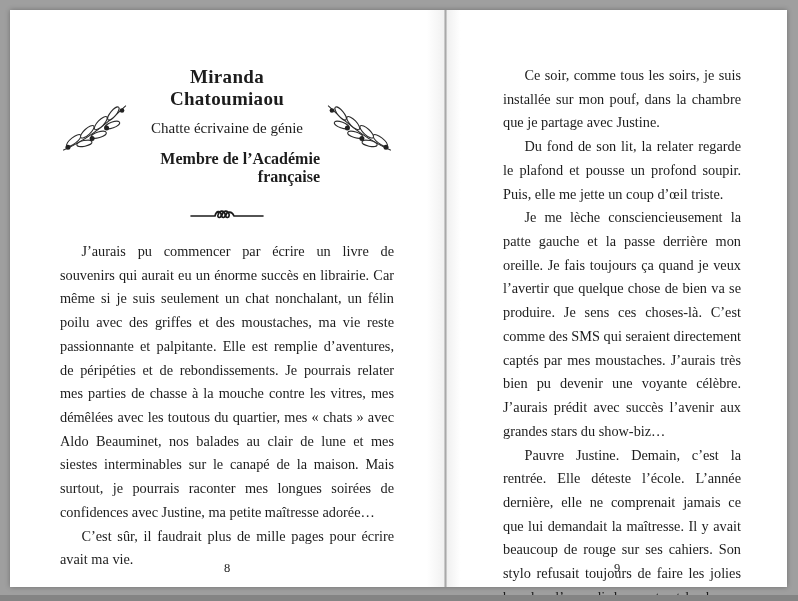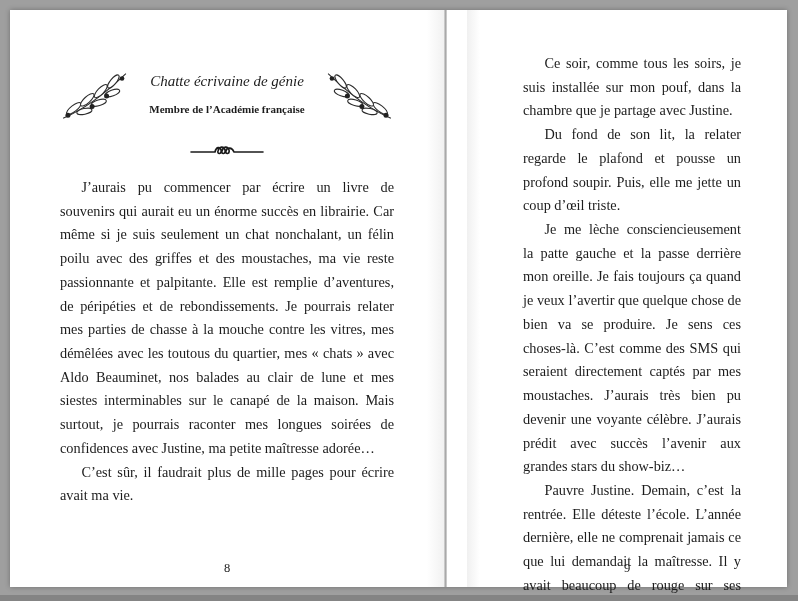--- a/index.html
+++ b/index.html
@@ -3,28 +3,28 @@
 <meta charset="utf-8">
 <style>
   html,body{margin:0;padding:0;}
   body{background:#6f6f6f;font-family:"Liberation Serif","DejaVu Serif",serif;}
   .canvas{position:relative;width:798px;height:601px;background:#9f9f9f;overflow:hidden;}
   .canvas::after{content:"";position:absolute;left:0;right:0;bottom:0;height:6px;background:#848484;}
   .spread{position:absolute;left:10px;top:10px;right:11px;bottom:14px;display:flex;background:#fff;
           box-shadow:0 0 5px rgba(0,0,0,.30);}
   .page{flex:1;position:relative;color:#1c1c1c;background:#fff;}
   .page-left{padding:0 50px;background:linear-gradient(to right,#fff 96%,#f1f1f1 100%);}
-  .page-right{padding:42px 46px 0 56px;background:linear-gradient(to left,#fff 96%,#f0f0f0 100%);margin-left:20px;}
+  .page-right{padding:54px 46px 0 56px;background:linear-gradient(to left,#fff 96%,#f0f0f0 100%);}
   .spine{width:3px;background:linear-gradient(to right,#d9d9d9,#a9a9a9,#d9d9d9);}
 
   .chapter-header{margin-top:56px;display:flex;align-items:center;justify-content:center;gap:4px;}
   .header-text{text-align:center;min-width:186px;}
   .author-title{font-size:19px;font-weight:bold;margin:0 0 10px;letter-spacing:.3px;}
-  .author-subtitle{font-style:italic;font-size:15px;margin:0 0 13px;}
-  .author-affiliation{font-weight:bold;font-size:11px;margin:0;}
+  .author-subtitle{font-size:15px;margin:0 0 13px;}
+  .author-affiliation{font-weight:bold;font-size:16px;margin:0;text-align:right;}
 
   .branch{display:inline-block;line-height:0;}
   .branch-right svg{transform:scaleX(-1);}
 
   .divider{text-align:center;margin:20px 0 16px;line-height:0;}
 
   .body-par{margin:0;text-indent:1.5em;font-size:14.3px;line-height:1.66;text-align:justify;
             hyphens:auto;-webkit-hyphens:auto;}
 
   .page-num{position:absolute;bottom:11px;left:0;right:0;text-align:center;font-size:12.5px;color:#222;}
@@ -51,20 +51,21 @@
               <ellipse cx="55" cy="16" rx="8.5" ry="3" transform="rotate(-50 55 16)" fill="#fff"></ellipse>
             </g>
             <circle cx="8" cy="51" r="2.6" fill="#222"></circle>
             <circle cx="33" cy="42" r="2.6" fill="#222"></circle>
             <circle cx="48" cy="31" r="2.6" fill="#222"></circle>
             <circle cx="64" cy="13" r="2.4" fill="#222"></circle>
           </svg>
         </span>
 
         <div class="header-text">
+          <h1 class="author-title">Miranda Chatoumiaou</h1>
           <p class="author-subtitle">Chatte écrivaine de génie</p>
           <p class="author-affiliation">Membre de l’Académie française</p>
         </div>
 
         <span class="branch branch-right">
           <svg width="70" height="56" viewBox="0 0 72 58" aria-hidden="true">
             <g fill="none" stroke="#2b2b2b" stroke-width="1.1">
               <path d="M3 54 C 18 48, 42 33, 68 8"></path>
               <ellipse cx="14" cy="44" rx="9" ry="3.2" transform="rotate(-38 14 44)" fill="#fff"></ellipse>
               <ellipse cx="25" cy="47" rx="8" ry="3" transform="rotate(-12 25 47)" fill="#fff"></ellipse>

